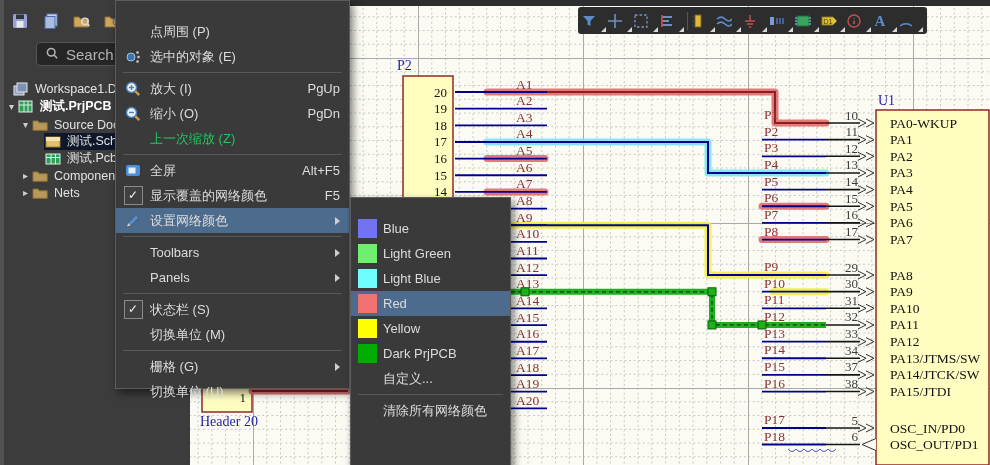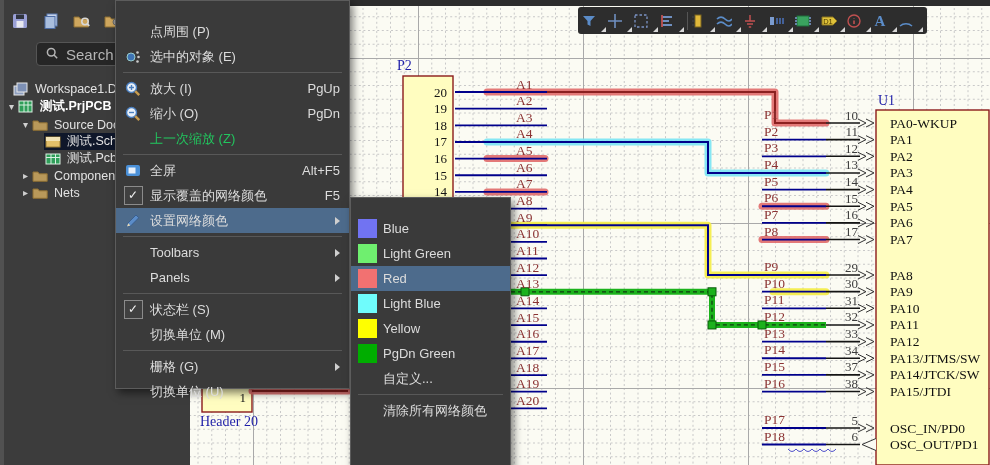--- a/index.html
+++ b/index.html
@@ -550,43 +550,43 @@
           <span class="sw" style="background:#7173f2"></span>
         </span>
         <span class="lb">Blue</span>
       </div>
     <div class="mi sm">
         <span class="ic">
           <span class="sw" style="background:#6fef6f"></span>
         </span>
         <span class="lb">Light Green</span>
       </div>
+    <div class="mi sm">
+        <span class="ic">
+          <span class="sw" style="background:#6ffcfc"></span>
+        </span>
+        <span class="lb">Light Blue</span>
+      </div>
     <div class="mi sm hl">
         <span class="ic">
           <span class="sw" style="background:#f27171"></span>
         </span>
         <span class="lb">Red</span>
       </div>
     <div class="mi sm">
         <span class="ic">
-          <span class="sw" style="background:#6ffcfc"></span>
-        </span>
-        <span class="lb">Light Blue</span>
-      </div>
-    <div class="mi sm">
-        <span class="ic">
           <span class="sw" style="background:#ffff00"></span>
         </span>
         <span class="lb">Yellow</span>
       </div>
     <div class="mi sm">
         <span class="ic">
           <span class="sw" style="background:#00ad00"></span>
         </span>
-        <span class="lb">PgDn Green</span>
+        <span class="lb">Dark PrjPCB</span>
       </div>
     <div class="mi sm">
         <span class="ic"></span>
         <span class="lb">自定义...</span>
       </div>
     <div class="msep"></div>
     <div class="mi sm">
         <span class="ic"></span>
         <span class="lb">清除所有网络颜色</span>
       </div>

